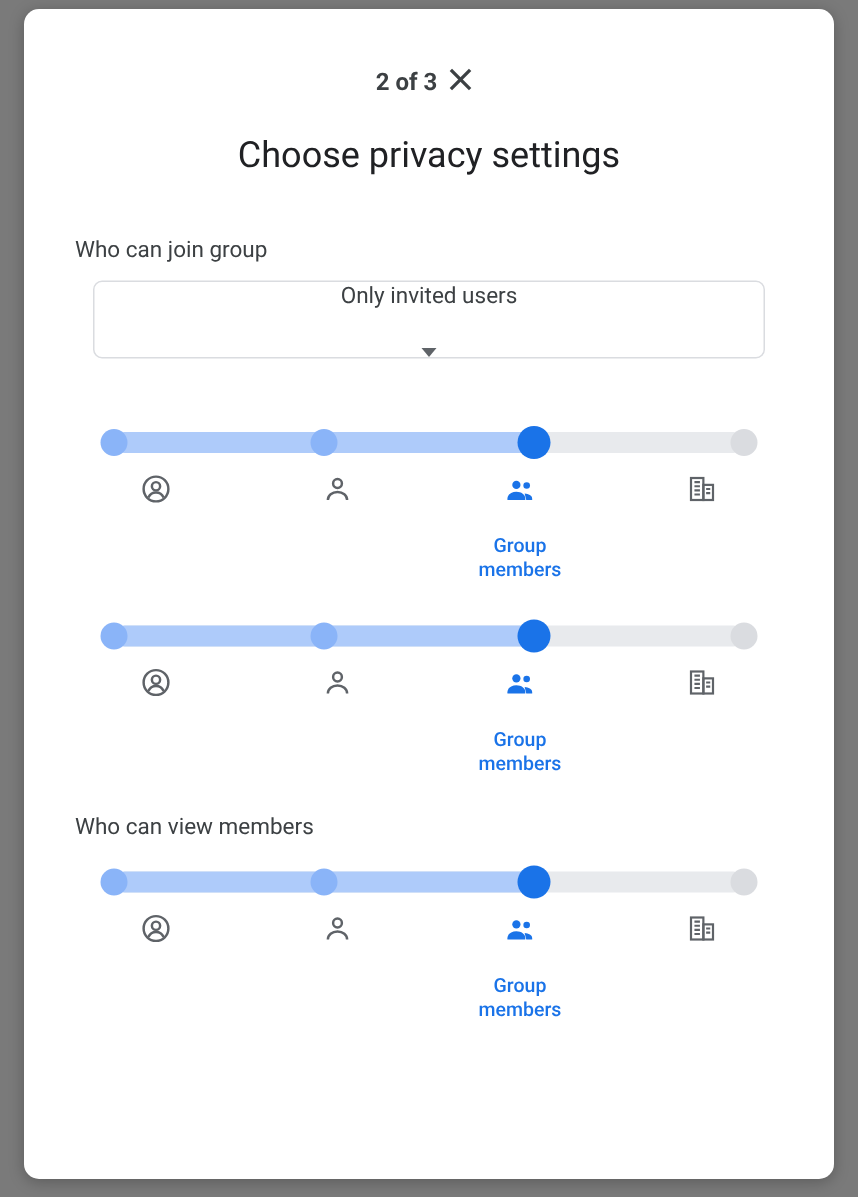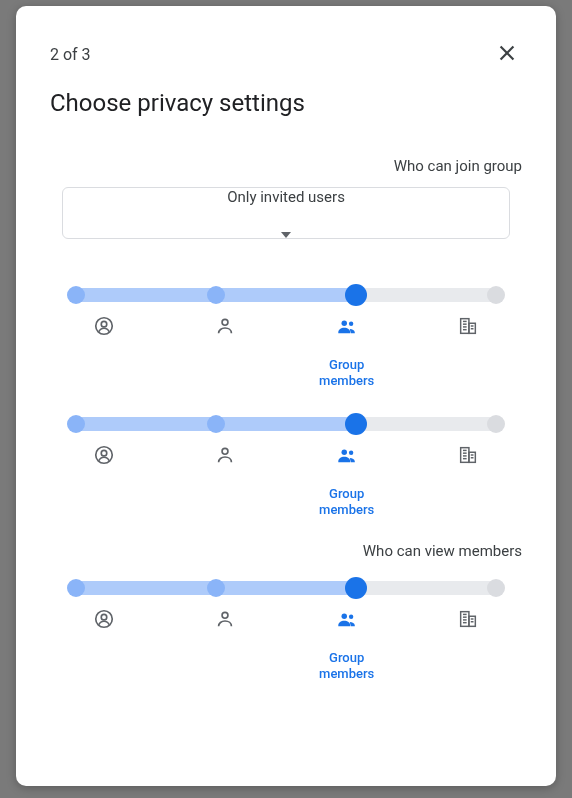--- a/index.html
+++ b/index.html
@@ -15,25 +15,25 @@
     position: absolute;
     left: 16px; top: 6px;
     width: 540px; height: 780px;
     background: #fff;
     border-radius: 10px;
     box-shadow: 0 2px 10px rgba(0,0,0,0.25);
     padding: 32px 34px 22px 34px;
     display: flex;
     flex-direction: column;
   }
-  .top-row { display: flex; justify-content: space-between; align-items: center; }
+  .top-row { display: flex; justify-content: center; align-items: center; font-weight: bold; }
   .step-indicator { color: #3c4043; font-size: 16px; }
   .close-btn { background: none; border: none; cursor: pointer; padding: 4px; color: #3c4043; }
-  .title { font-size: 24px; color: #202124; margin: 18px 0 40px; font-weight: 400; }
-  .section-label { color: #3c4043; font-size: 15px; margin-bottom: 12px; text-align: right; }
+  .title { text-align: center; font-size: 24px; color: #202124; margin: 18px 0 40px; font-weight: 400; }
+  .section-label { color: #3c4043; font-size: 15px; margin-bottom: 12px; }
   .select {
     border: 1px solid #dadce0;
     border-radius: 6px;
     height: 52px;
     display: flex; align-items: center; justify-content: space-between;
     padding: 0 18px;
     cursor: pointer;
     margin: 0 12px 28px 12px;
     flex-direction: column;
   }

